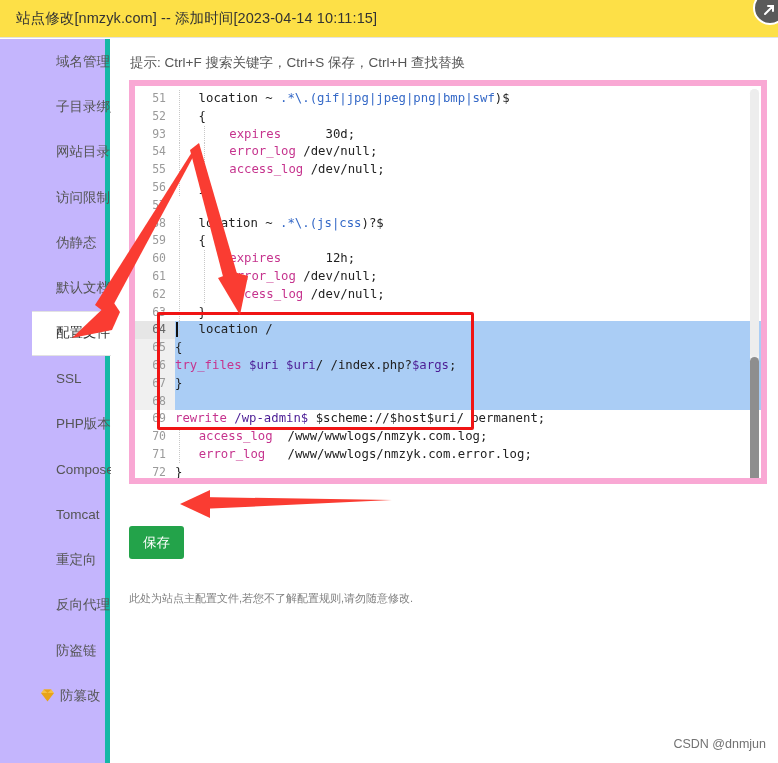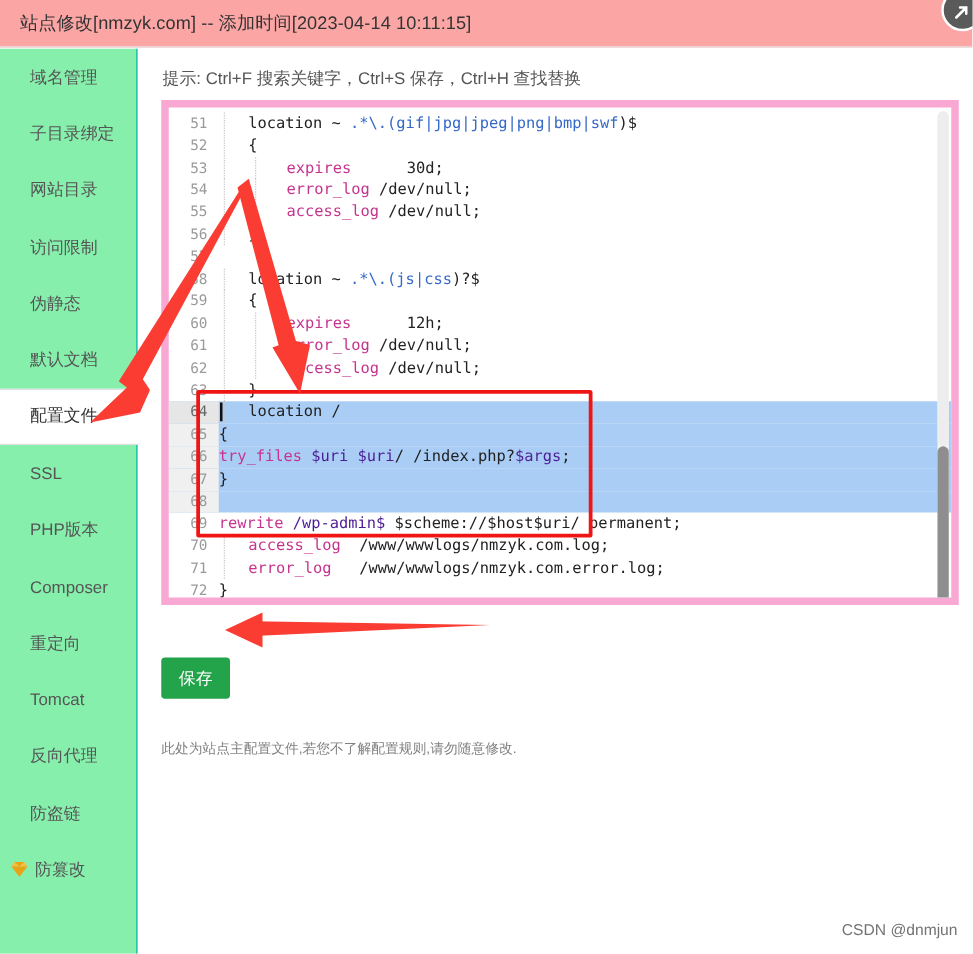--- a/index.html
+++ b/index.html
@@ -14,21 +14,21 @@
     position: relative;
     width: 778px; height: 763px;
     background: #ffffff;
   }
 
   
   .titlebar {
     position: absolute;
     left: 0; top: 0;
     width: 778px; height: 38px;
-    background: #fca5a5;
+    background: #fde047;
     border-bottom: 1px solid #e3e3e3;
   }
   .titlebar-text {
     position: absolute;
     left: 16px; top: 9px;
     font-size: 14.5px;
     color: #333333;
     white-space: nowrap;
     letter-spacing: 0.1px;
   }
@@ -41,22 +41,23 @@
     border: 2px solid #ffffff;
     overflow: hidden;
   }
   .corner-badge svg { position: absolute; left: 7px; top: 10px; }
 
   
   .sidebar {
     position: absolute;
     left: 0; top: 39px;
     width: 110px; height: 724px;
-    background: #86efac;
-    border-right: 1px solid #14b8a6;
+    background: #c4b5fd;
+    border-right: 5px solid #14b8a6;
+    padding-left: 32px;
   }
   .side-item {
     position: relative;
     height: 45.3px;
     display: flex;
     align-items: center;
     justify-content: flex-start;
     padding-left: 24px;
     font-size: 13.5px;
     color: #555555;
@@ -262,24 +263,24 @@
       <div class="side-item">
         <span>SSL</span>
       </div>
       <div class="side-item">
         <span>PHP版本</span>
       </div>
       <div class="side-item">
         <span>Composer</span>
       </div>
       <div class="side-item">
+        <span>Tomcat</span>
+      </div>
+      <div class="side-item">
         <span>重定向</span>
-      </div>
-      <div class="side-item">
-        <span>Tomcat</span>
       </div>
       <div class="side-item">
         <span>反向代理</span>
       </div>
       <div class="side-item">
         <span>防盗链</span>
       </div>
       <div class="side-item has-icon">
         <span class="gem"><svg width="15" height="13" viewBox="0 0 15 13">
             <polygon points="1,4 14,4 7.5,12.5" fill="#e8a317"></polygon>
@@ -290,21 +291,21 @@
       </div>
     </div>
 
   <div class="main">
     <div class="tip">提示: Ctrl+F 搜索关键字，Ctrl+S 保存，Ctrl+H 查找替换</div>
 
     <div class="editor">
       <div class="code-area" id="code-area">
           <div class="crow"><span class="ln">51</span><span class="txt"><span class="guide" style="margin-left: 4px;"></span><span style="margin-left: -11px;"><span class="k-plain">    location ~ </span><span class="k-blue">.*\.(</span><span class="k-blue">gif</span><span class="k-blue">|</span><span class="k-blue">jpg|jpeg|png|bmp|swf</span><span class="k-plain">)$</span></span></span></div>
           <div class="crow"><span class="ln">52</span><span class="txt"><span class="guide" style="margin-left: 4px;"></span><span style="margin-left: -11px;"><span class="k-plain">    {</span></span></span></div>
-          <div class="crow"><span class="ln">53</span><span class="txt"><span class="guide" style="margin-left: 4px;"></span><span class="guide" style="margin-left: 24px;"></span><span style="margin-left: -35px;"><span class="k-plain">        </span><span class="k-pink">expires</span><span class="k-plain">      30d;</span></span></span></div>
+          <div class="crow"><span class="ln">93</span><span class="txt"><span class="guide" style="margin-left: 4px;"></span><span class="guide" style="margin-left: 24px;"></span><span style="margin-left: -35px;"><span class="k-plain">        </span><span class="k-pink">expires</span><span class="k-plain">      30d;</span></span></span></div>
           <div class="crow"><span class="ln">54</span><span class="txt"><span class="guide" style="margin-left: 4px;"></span><span class="guide" style="margin-left: 24px;"></span><span style="margin-left: -35px;"><span class="k-plain">        </span><span class="k-pink">error_log</span><span class="k-plain"> /dev/null;</span></span></span></div>
           <div class="crow"><span class="ln">55</span><span class="txt"><span class="guide" style="margin-left: 4px;"></span><span class="guide" style="margin-left: 24px;"></span><span style="margin-left: -35px;"><span class="k-plain">        </span><span class="k-pink">access_log</span><span class="k-plain"> /dev/null;</span></span></span></div>
           <div class="crow"><span class="ln">56</span><span class="txt"><span class="guide" style="margin-left: 4px;"></span><span style="margin-left: -11px;"><span class="k-plain">    }</span></span></span></div>
           <div class="crow"><span class="ln">57</span><span class="txt"><span style="margin-left: 0px;"><span class="k-plain"></span></span></span></div>
           <div class="crow"><span class="ln">58</span><span class="txt"><span class="guide" style="margin-left: 4px;"></span><span style="margin-left: -11px;"><span class="k-plain">    location ~ </span><span class="k-blue">.*\.(</span><span class="k-blue">js|css</span><span class="k-plain">)?$</span></span></span></div>
           <div class="crow"><span class="ln">59</span><span class="txt"><span class="guide" style="margin-left: 4px;"></span><span style="margin-left: -11px;"><span class="k-plain">    {</span></span></span></div>
           <div class="crow"><span class="ln">60</span><span class="txt"><span class="guide" style="margin-left: 4px;"></span><span class="guide" style="margin-left: 24px;"></span><span style="margin-left: -35px;"><span class="k-plain">        </span><span class="k-pink">expires</span><span class="k-plain">      12h;</span></span></span></div>
           <div class="crow"><span class="ln">61</span><span class="txt"><span class="guide" style="margin-left: 4px;"></span><span class="guide" style="margin-left: 24px;"></span><span style="margin-left: -35px;"><span class="k-plain">        </span><span class="k-pink">error_log</span><span class="k-plain"> /dev/null;</span></span></span></div>
           <div class="crow"><span class="ln">62</span><span class="txt"><span class="guide" style="margin-left: 4px;"></span><span class="guide" style="margin-left: 24px;"></span><span style="margin-left: -35px;"><span class="k-plain">        </span><span class="k-pink">access_log</span><span class="k-plain"> /dev/null;</span></span></span></div>
           <div class="crow"><span class="ln">63</span><span class="txt"><span class="guide" style="margin-left: 4px;"></span><span style="margin-left: -11px;"><span class="k-plain">    }</span></span></span></div>

